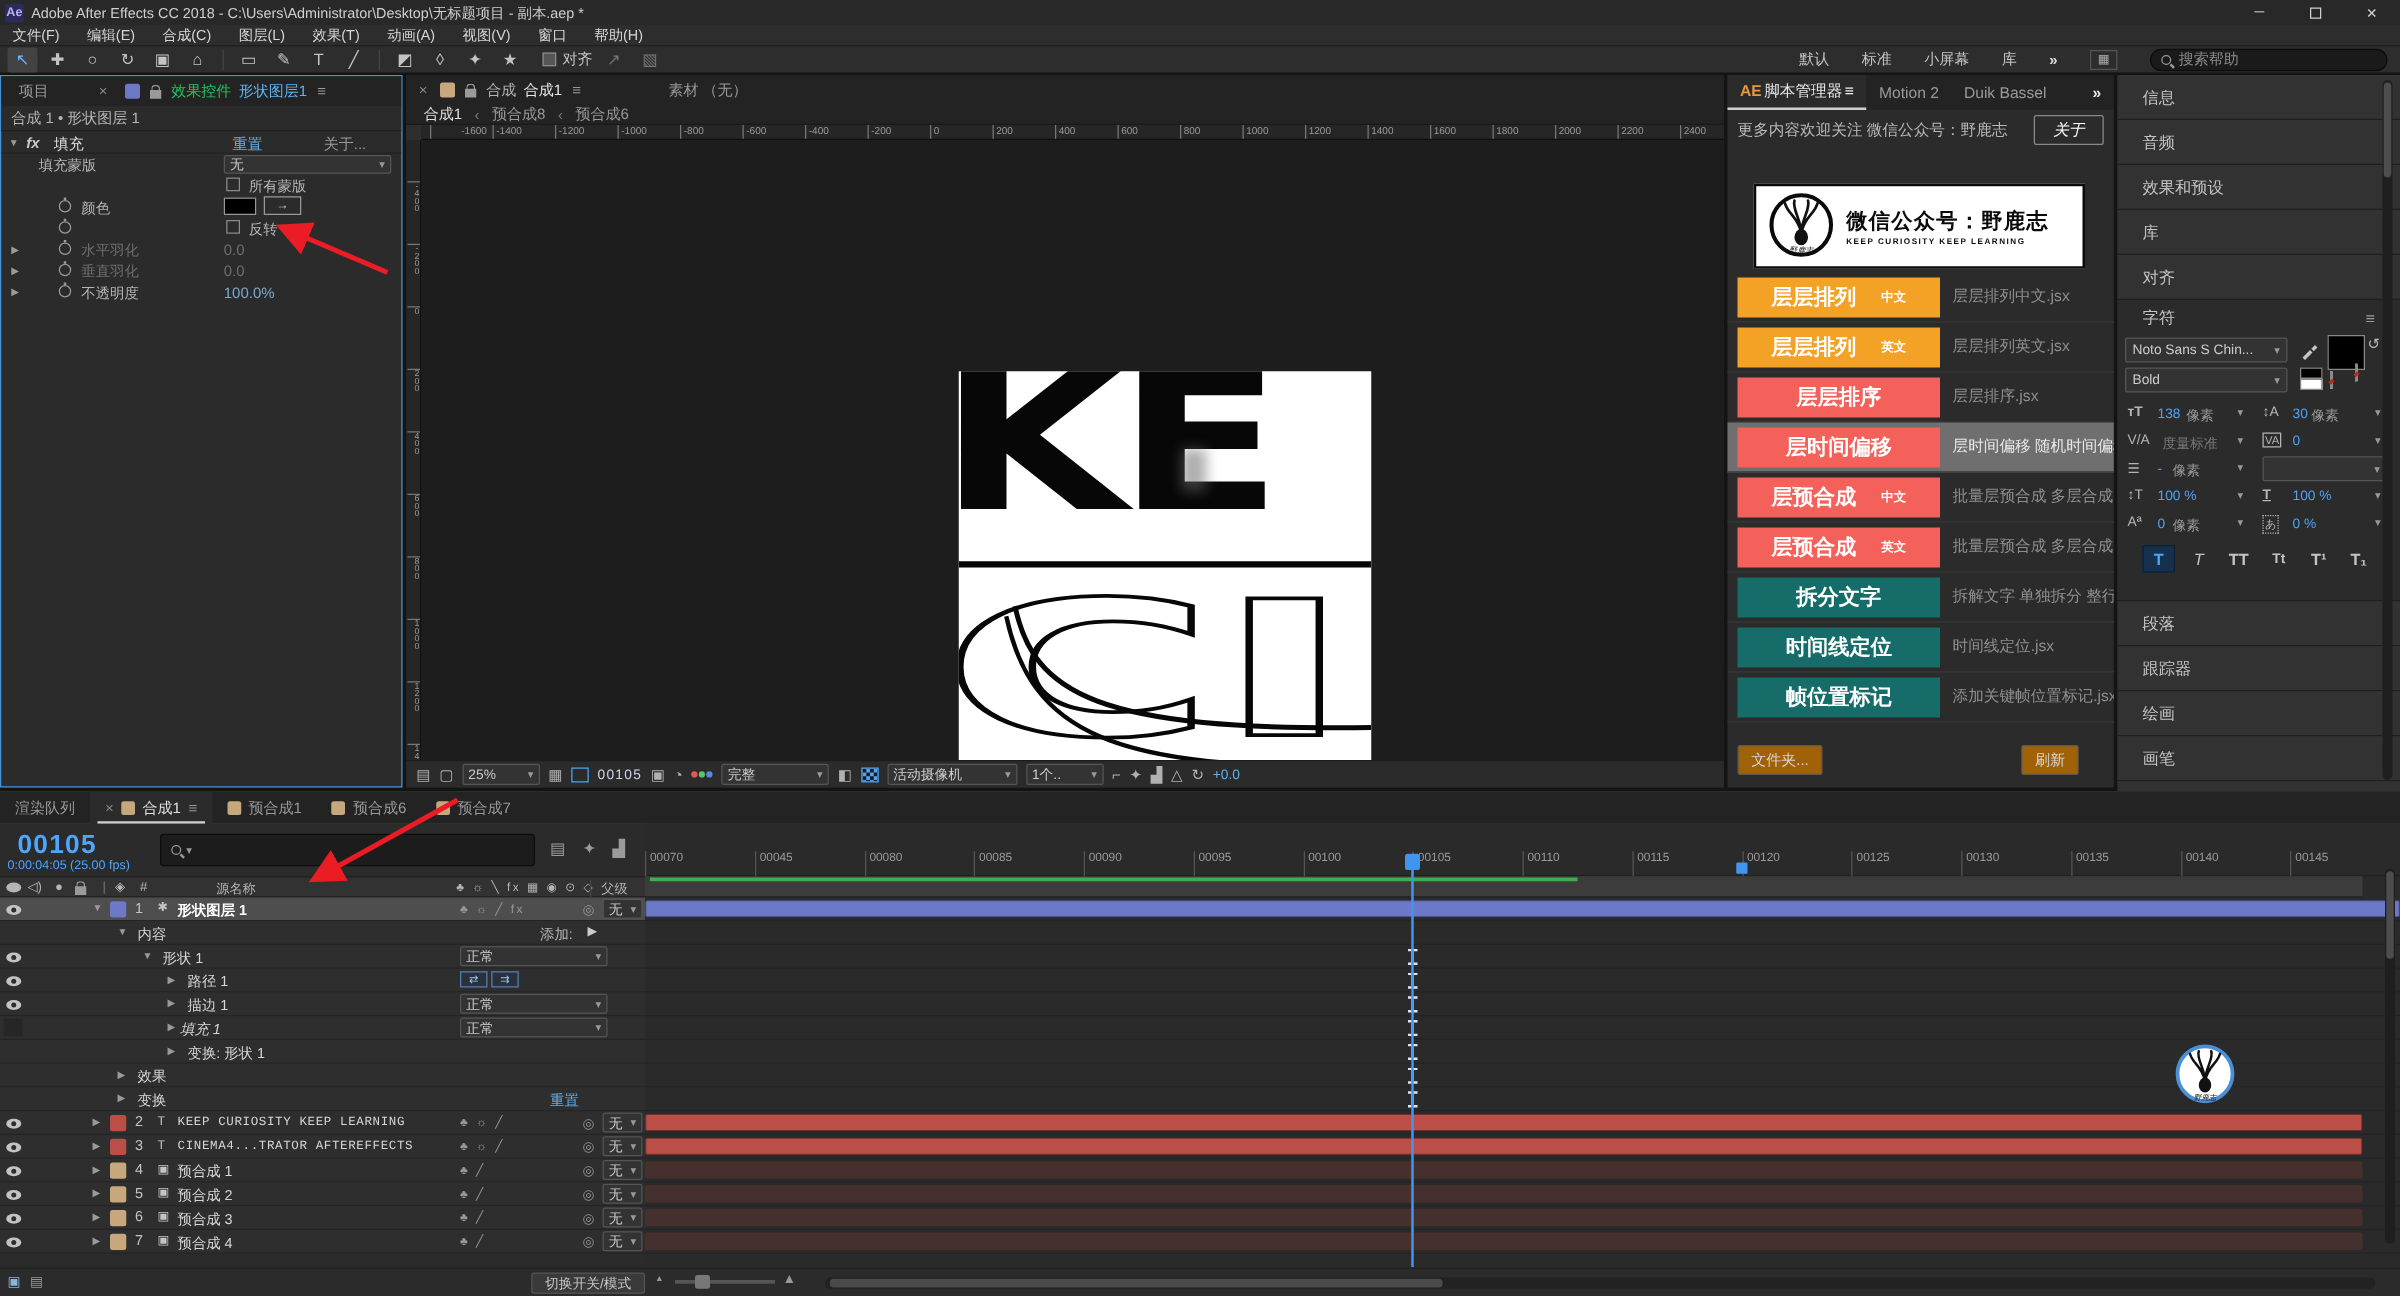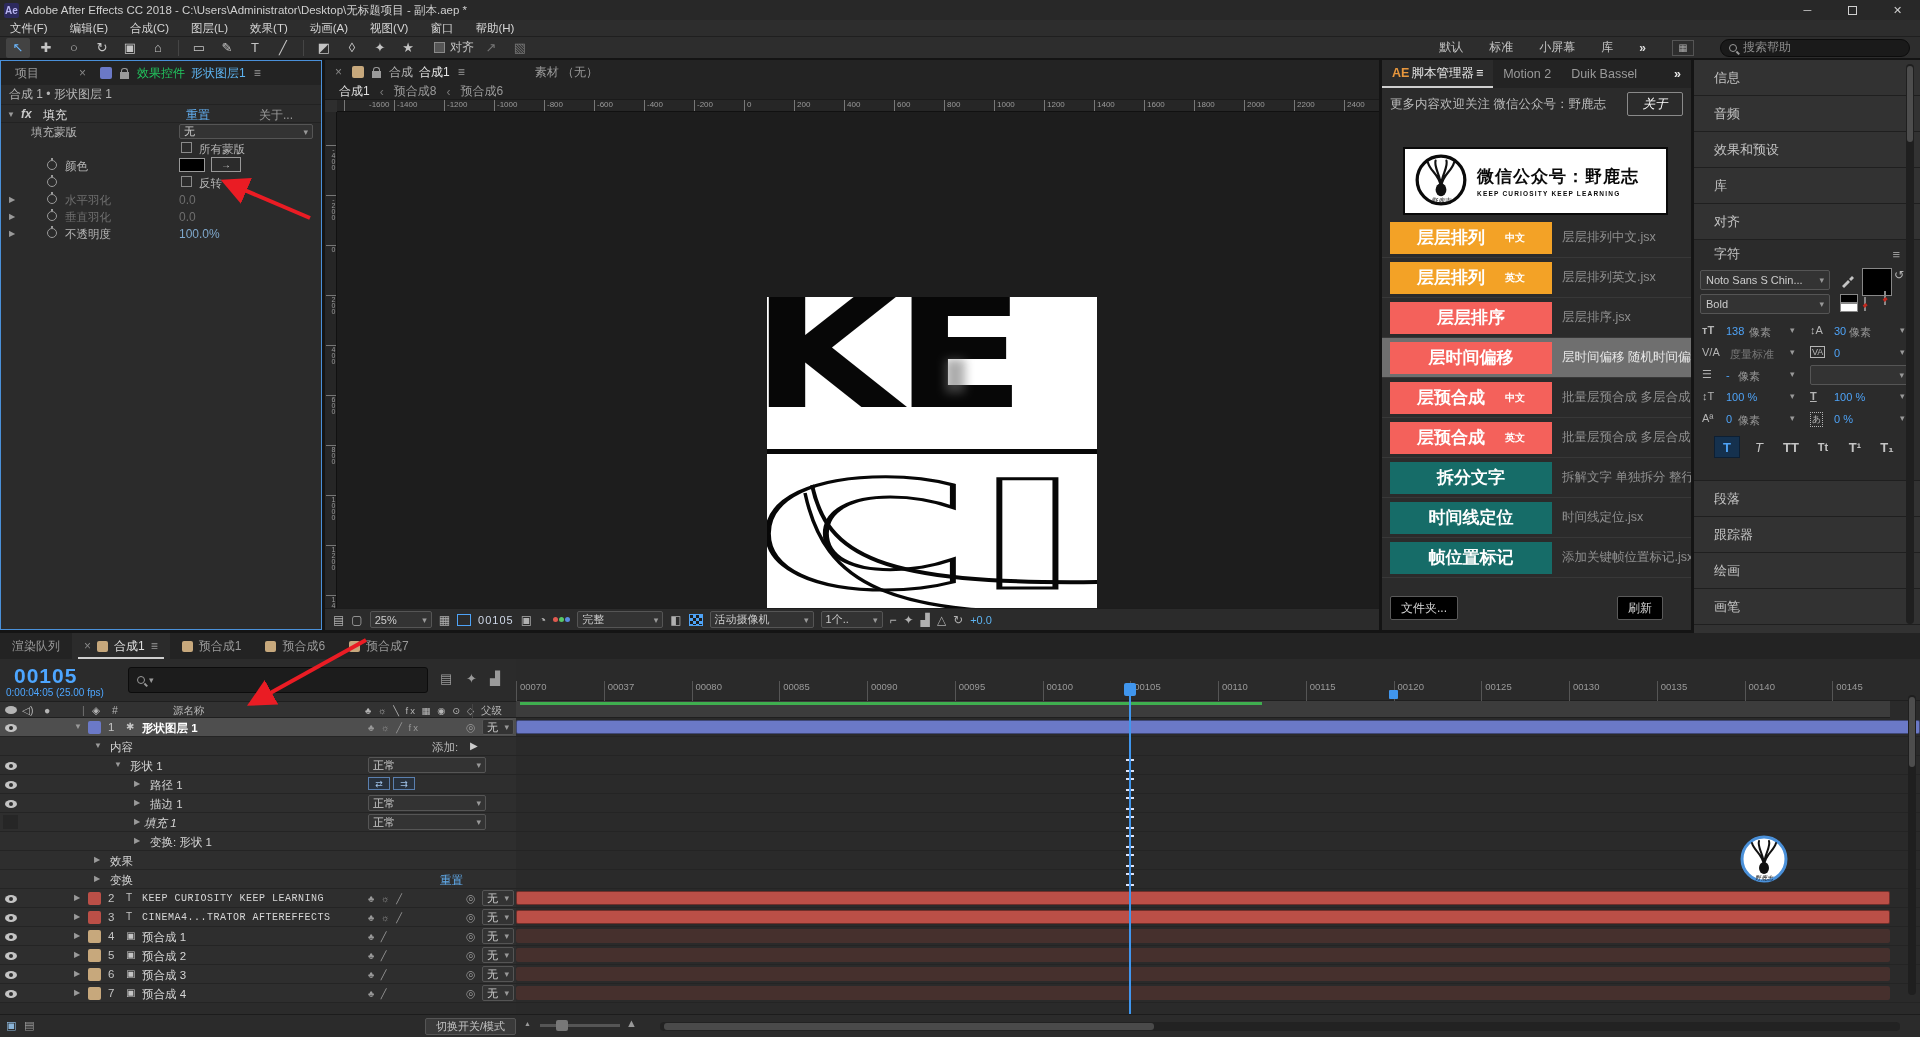--- a/index.html
+++ b/index.html
@@ -97,21 +97,21 @@
   .logo-title { color:#0a0a0a; font-weight:bold; font-size:17px; letter-spacing:1px;}
   .logo-sub { color:#0a0a0a; font-weight:bold; font-size:6.5px; letter-spacing:1.2px; margin-top:2px;}
   .sc-list { position:absolute; left:0; top:158px; width:100%; }
   .sc-row { height:40px; display:flex; align-items:center; padding:0 8px; gap:10px; border-bottom:1px solid #383838; overflow:hidden;}
   .sc-row.selected { background:#6f6f6f; }
   .sc-badge { width:162px; min-width:162px; height:32px; display:flex; align-items:center; justify-content:center;
     color:#fff; font-weight:bold; font-size:17px; gap:20px; }
   .sc-badge .tag { font-size:10px; font-weight:bold; }
   .sc-desc { color:#8f8f8f; font-size:12.5px; white-space:nowrap; }
   .sc-row.selected .sc-desc { color:#e8e8e8; }
-  .sc-btn { position:absolute; height:24px; background:#000000; border:1px solid #5a5a5a; border-radius:2px;
+  .sc-btn { position:absolute; height:24px; background:#a16207; border:1px solid #5a5a5a; border-radius:2px;
     display:flex; align-items:center; justify-content:center; color:#d6d6d6; font-size:12px; padding:0 10px;}
 
   
   #sidebar { left:1694px; top:60px; width:226px; height:570px; background:#2b2b2b; }
   .side-item { height:36px; background:#323232; border-bottom:1px solid #1f1f1f; display:flex; align-items:center;
     padding-left:20px; color:#c4c4c4; font-size:13px; }
   .char-panel { background:#2b2b2b; border-bottom:1px solid #1f1f1f; }
   .char-head { height:28px; display:flex; align-items:center; padding:0 20px; color:#c4c4c4; font-size:13px;}
   .char-head .burger { margin-left:auto; color:#9a9a9a;}
   .char-body { position:relative; height:212px; font-size:11px; }
@@ -123,21 +123,21 @@
   .cp-dim { color:#787878; }
   .tstyle { width:26px; height:22px; display:flex; align-items:center; justify-content:center; color:#c4c4c4;
     font-weight:bold; font-size:13px;}
   .tstyle.sel { background:#15314e; color:#4ea3f7; border:1px solid #0d1f33;}
   .tstyle.it { font-style:italic; font-weight:normal;}
   .swatch-blk { background:#000; border:1px solid #888; }
   .slashbox { background:#fff; position:relative; overflow:hidden; border:1px solid #888;}
   .slashbox::after { content:""; position:absolute; left:-2px; right:-2px; top:50%; height:2.5px; background:#c0281e; transform:rotate(-40deg);}
 
   
-  #timeline { left:0; top:633px; width:1920px; height:404px; background:#15803d;text-align:right; }
+  #timeline { left:0; top:633px; width:1920px; height:404px; background:#15803d; }
   .tl-tabs { position:absolute; left:0; top:0; width:100%; height:26px; background:#232323; display:flex; align-items:center;}
   .tl-tab { display:flex; align-items:center; gap:6px; padding:0 12px; height:100%; color:#9a9a9a; font-size:12px; position:relative;}
   .tl-tab.active { background:#2b2b2b; color:#e0e0e0; }
   .tl-tab.active::after { content:""; position:absolute; left:6px; right:6px; bottom:0; height:2px; background:#cfcfcf;}
   .tl-left { position:absolute; left:0; top:26px; width:516px; height:355px; background:#2b2b2b; }
   .tc-big { position:absolute; left:14px; top:5px; font-size:21px; font-weight:bold; color:#4da6ff; letter-spacing:1px;}
   .tc-sub { position:absolute; left:6px; top:28px; font-size:10px; color:#4da6ff; }
   .tl-search { position:absolute; left:128px; top:8px; width:300px; height:26px; background:#1c1c1c;
     border:1px solid #0c0c0c; border-radius:3px; display:flex; align-items:center; padding:0 8px; gap:4px; color:#777;}
   .tl-hicon { position:absolute; top:12px; color:#9a9a9a; font-size:13px;}
@@ -825,21 +825,21 @@
               <span>无</span>
               <span class="caret">▾</span>
             </div>
           </div>
         </div>
     </div>
 
     <div class="tl-graph">
       <div class="g-ruler" id="g-ruler">
           <span class="g-lab" style="left: 0px;">00070</span>
-          <span class="g-lab" style="left: 87.75px;">00037</span>
+          <span class="g-lab" style="left: 87.75px;">00045</span>
           <span class="g-lab" style="left: 175.5px;">00080</span>
           <span class="g-lab" style="left: 263.25px;">00085</span>
           <span class="g-lab" style="left: 351px;">00090</span>
           <span class="g-lab" style="left: 438.75px;">00095</span>
           <span class="g-lab" style="left: 526.5px;">00100</span>
           <span class="g-lab" style="left: 614.25px;">00105</span>
           <span class="g-lab" style="left: 702px;">00110</span>
           <span class="g-lab" style="left: 789.75px;">00115</span>
           <span class="g-lab" style="left: 877.5px;">00120</span>
           <span class="g-lab" style="left: 965.25px;">00125</span>

